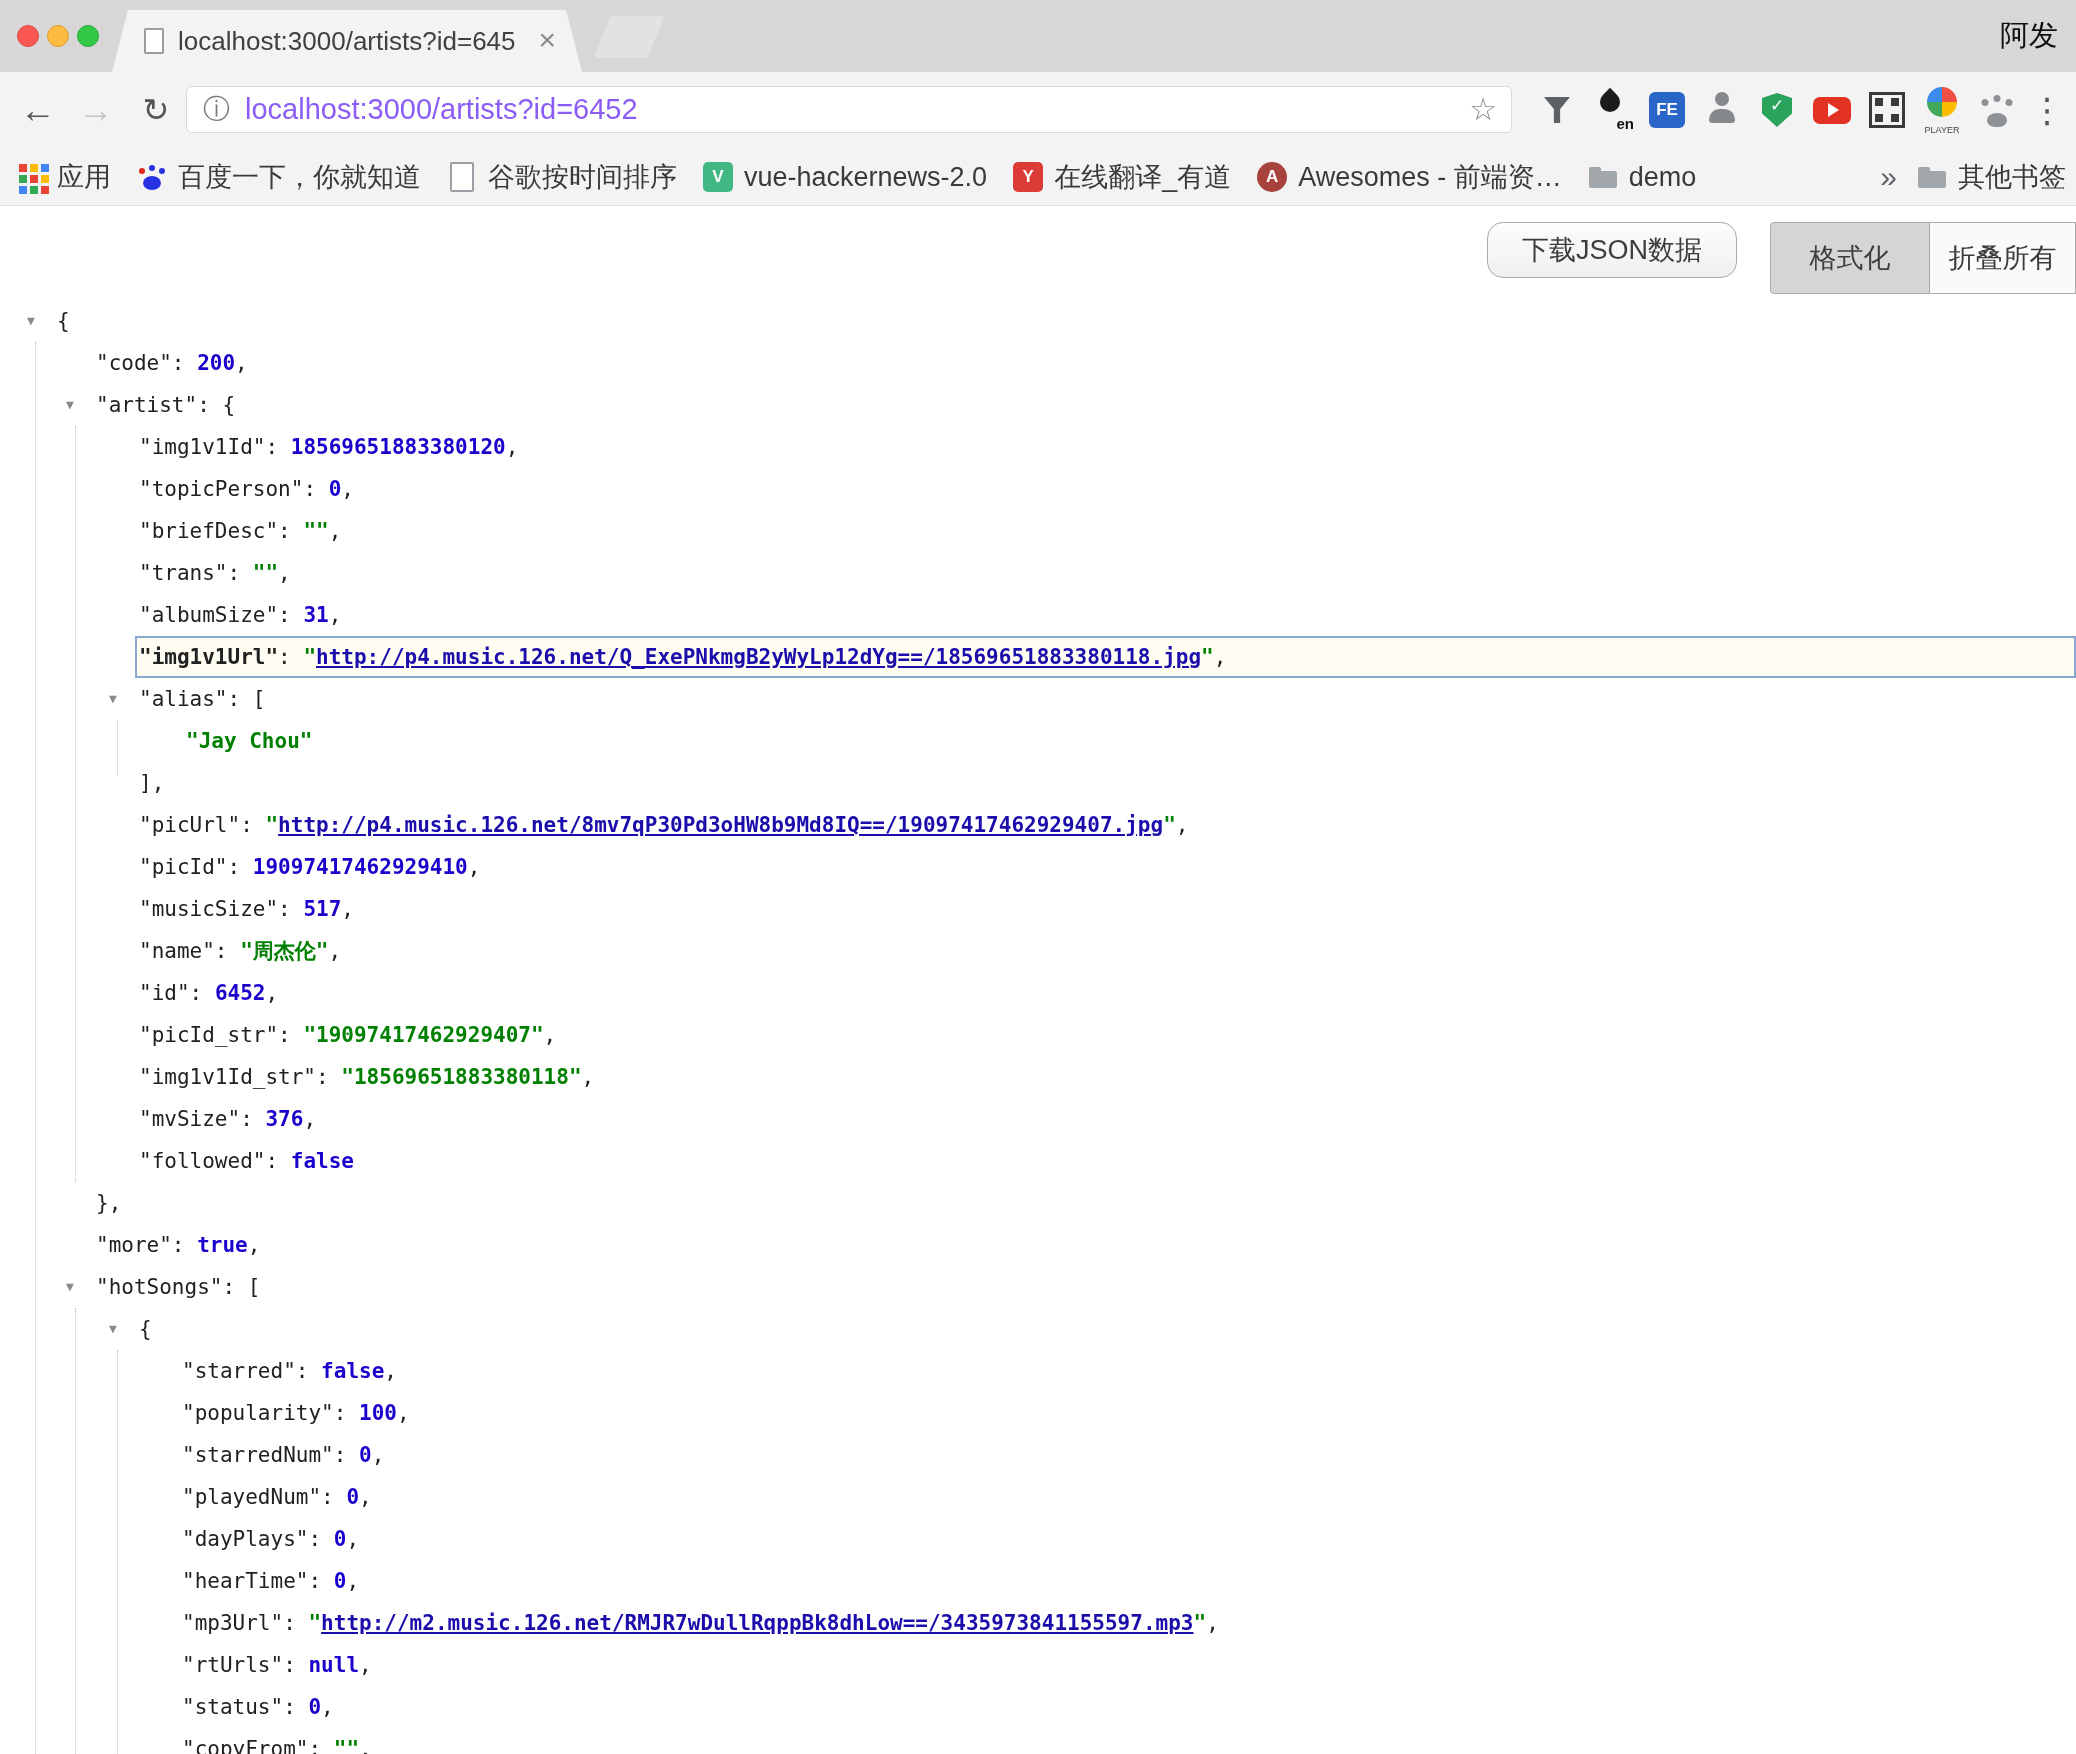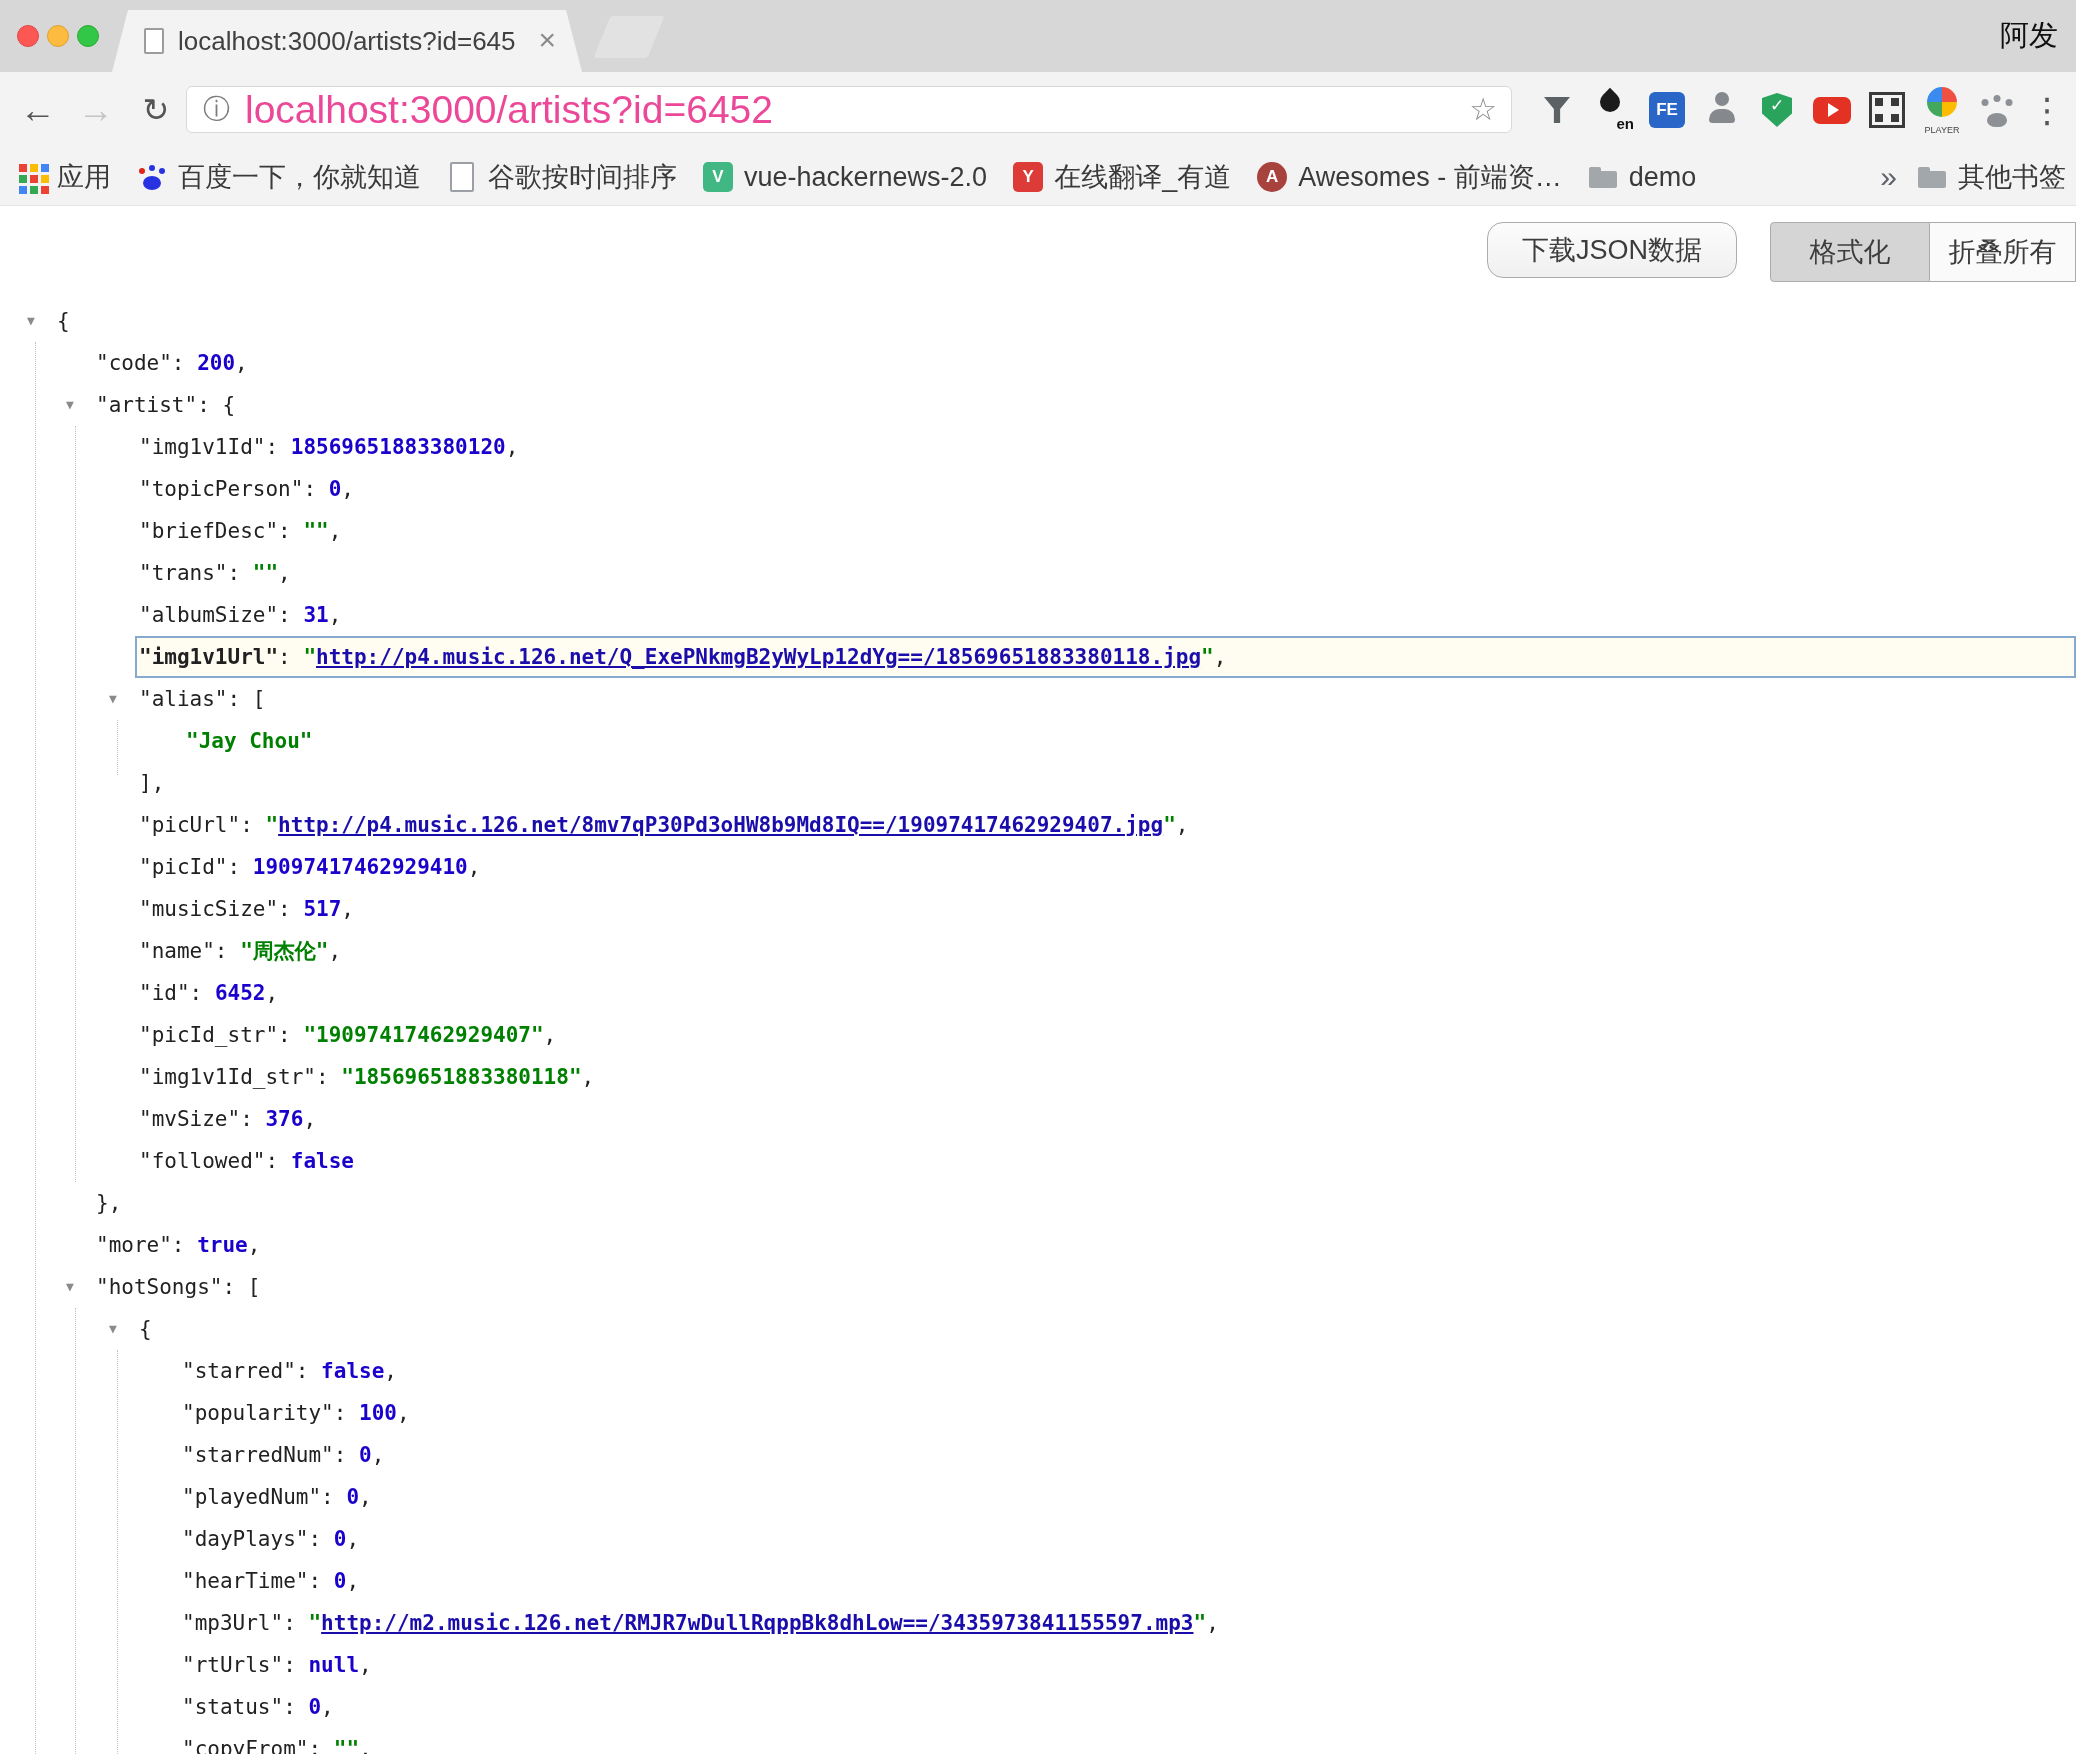--- a/index.html
+++ b/index.html
@@ -29,21 +29,21 @@
   
   .toolbar { position:absolute; top:72px; left:0; right:0; height:76px; background:#f3f3f4; }
   .navbtn { position:absolute; top:0; height:76px; width:56px; display:flex; align-items:center;
             justify-content:center; font-size:36px; }
   .nav-back { left:10px; color:#555; }
   .nav-forward { left:68px; color:#c5c5c5; }
   .nav-reload { left:128px; color:#555; font-size:32px; }
   .omnibox { position:absolute; left:186px; top:14px; width:1326px; height:47px; background:#fff;
              border:1px solid #d9d9d9; border-radius:6px; }
   .info-icon { position:absolute; left:16px; top:0; height:45px; line-height:45px; font-size:27px; color:#7c7c7c; }
-  .url-text { position:absolute; left:58px; top:0; height:45px; line-height:45px; font-size:39px; color:#ec4899; }
+  .url-text { position:absolute; left:58px; top:0; height:45px; line-height:45px; font-size:29px; color:#8b5cf6; }
   .star-icon { position:absolute; right:14px; top:0; height:45px; line-height:45px; font-size:31px; color:#8a8a8a; }
   .extensions { position:absolute; left:1534px; right:56px; top:0; height:76px;
                 display:flex; align-items:center; justify-content:space-between;gap:8px; }
   .ext { width:46px; height:56px; position:relative; display:flex; align-items:center; justify-content:center; }
   .ext-funnel::before { content:""; width:26px; height:26px; background:#5c6166;
       clip-path:polygon(0 0,100% 0,62% 46%,62% 100%,38% 100%,38% 46%); }
   .ext-translate-pen::before { content:""; position:absolute; top:10px; left:11px; width:20px; height:20px;
       background:#1b1b1b; border-radius:0 50% 50% 50%; transform:rotate(45deg); }
   .ext-translate-pen .ext-text { position:absolute; right:1px; bottom:6px; font-size:15px; font-weight:bold; color:#111; }
   .ext-fe .ext-text { width:36px; height:36px; background:#2a66c8; color:#fff; border-radius:6px;
@@ -103,21 +103,21 @@
   .bm-folder::after { content:""; position:absolute; top:5px; left:1px; width:12px; height:5px;
       background:#a2a7ac; border-radius:2px 2px 0 0; }
   .bm-chevron { font-size:30px; color:#5f6368; }
 
   
   .content { position:absolute; top:206px; left:0; right:0; bottom:0; background:#fff; }
   .download-btn { position:absolute; left:1487px; top:16px; width:250px; height:56px;
       border:1px solid #ababab; border-radius:16px; background:linear-gradient(#fcfcfc,#f0f0f0);
       font-size:27px; color:#3c3c3c; display:flex; align-items:center; justify-content:center; }
   .seg { position:absolute; right:0; top:16px; height:56px; display:flex; }
-  .seg-btn { height:60px; display:flex; align-items:center; justify-content:center;
+  .seg-btn { height:72px; display:flex; align-items:center; justify-content:center;
       font-size:27px; color:#3c3c3c; border:1px solid #ababab; }
   .seg-format { width:160px; background:#d5d5d5; border-radius:4px 0 0 4px; }
   .seg-collapse { width:146px; background:#fafafa; border-left:none; }
 
   
   .json-viewer { position:absolute; top:94px; left:0; right:0; height:1454px;
       font-family:"DejaVu Sans Mono", monospace; font-size:21px; color:#212121; }
   .guide { position:absolute; width:0; border-left:1px dotted #c3c3c3; }
   .json-line { position:relative; height:42px; line-height:42px; white-space:nowrap; }
   .json-line .arrow { position:absolute; top:0; font-size:13px; line-height:42px; color:#8a8a8a; }

